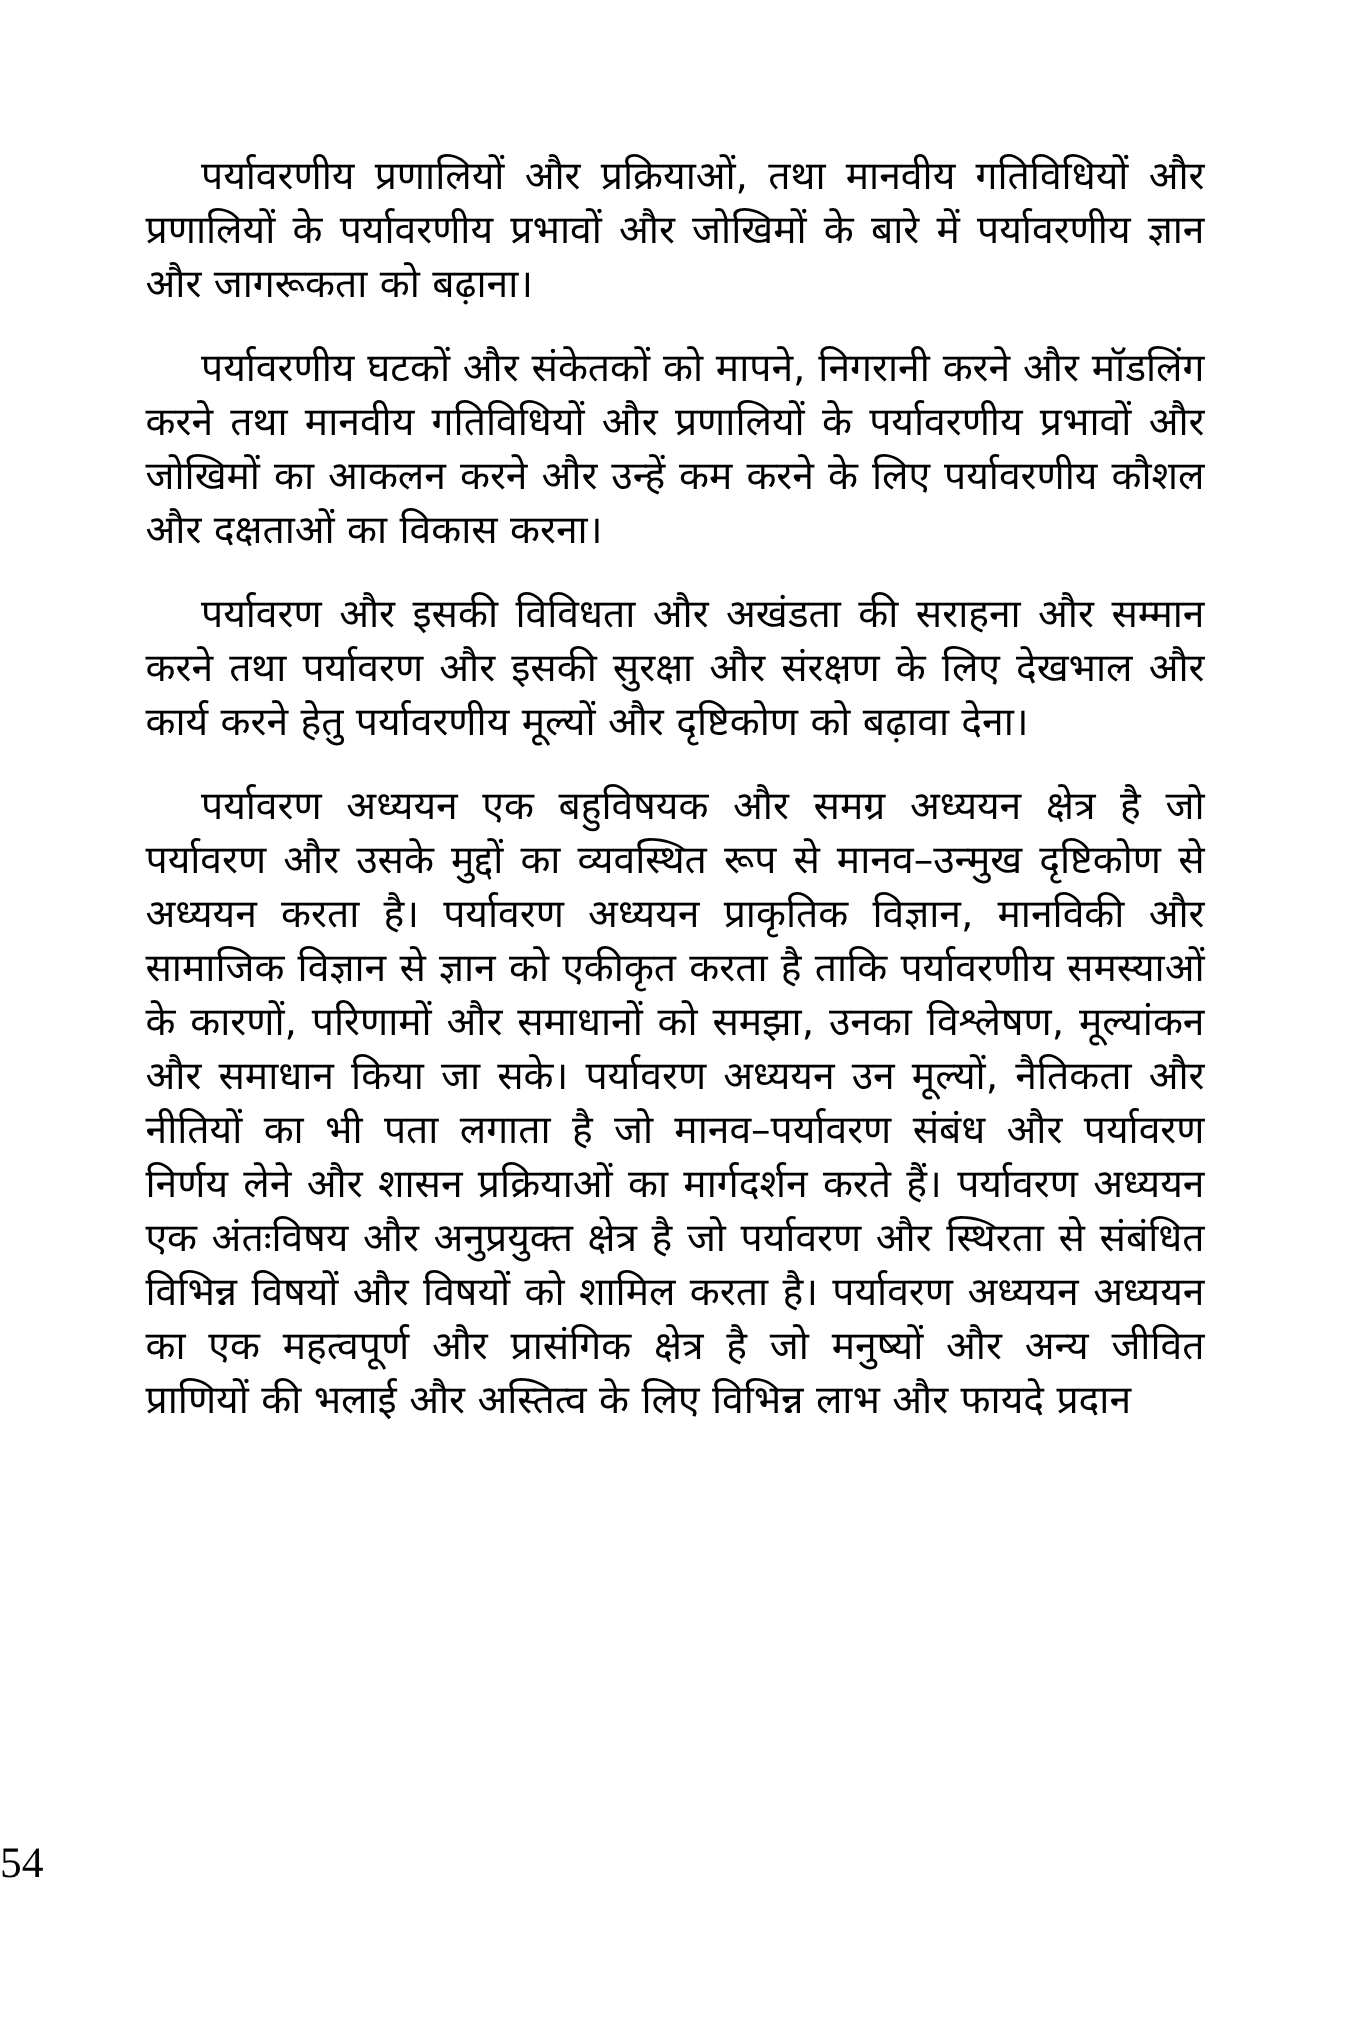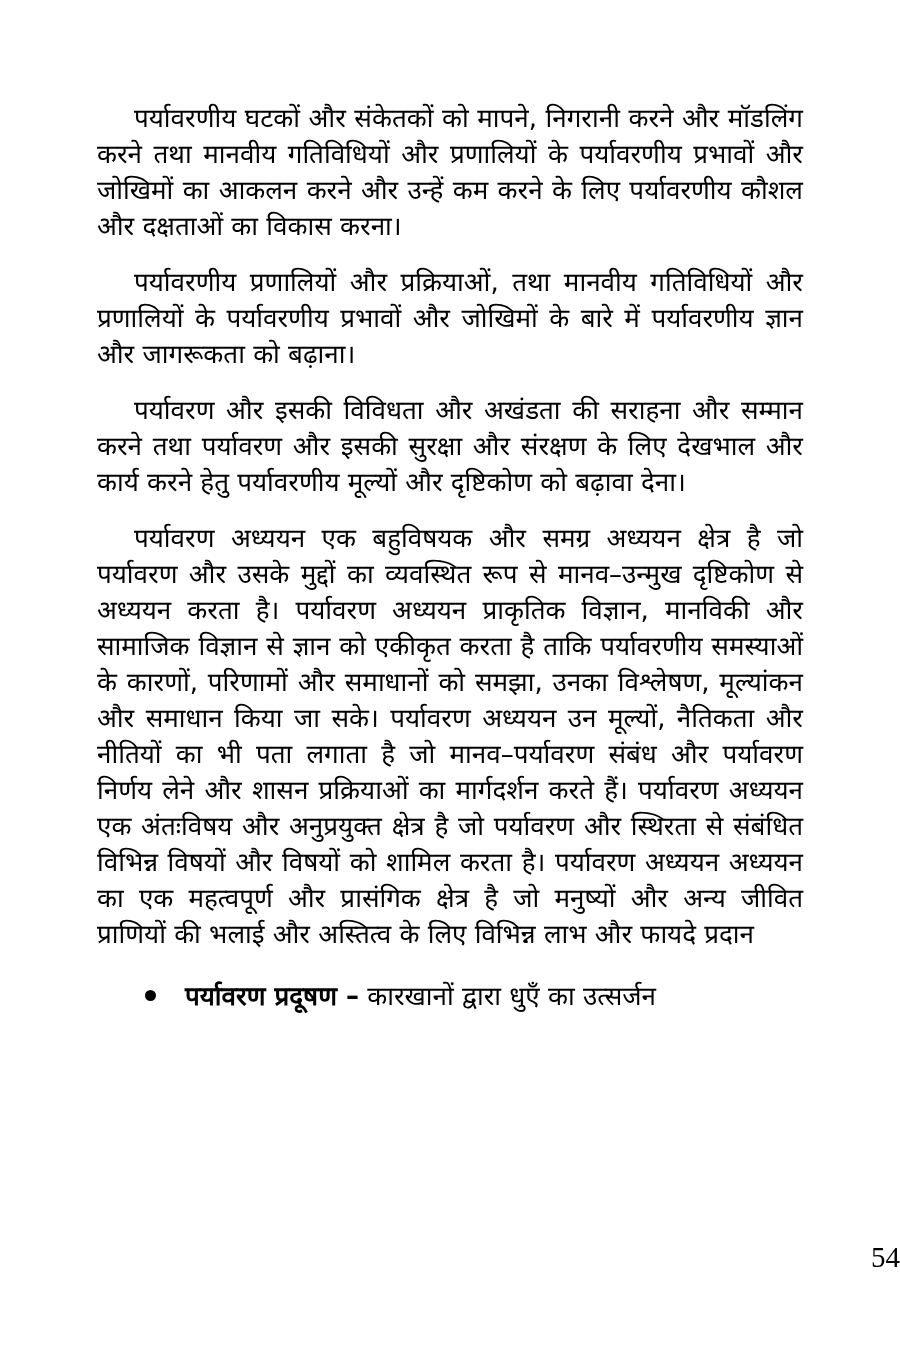--- a/index.html
+++ b/index.html
@@ -53,42 +53,37 @@
     border-radius: 50%;
     background: #000000;
   }
   .term {
     font-weight: bold;
   }
   .page-number {
     position: absolute;
     left: 0;
     right: 0;
-    bottom: 76px;
-    text-align: right;
+    bottom: 91px;
+    text-align: left;
     font-family: "Liberation Serif", serif;
     font-size: 29px;
     color: #000000;
   }
 </style>
 </head>
 <body>
 
 <div class="page">
   <div class="content">
 
+    <p class="para">पर्यावरणीय प्रणालियों और प्रक्रियाओं, तथा मानवीय गतिविधियों और प्रणालियों के पर्यावरणीय प्रभावों और जोखिमों के बारे में पर्यावरणीय ज्ञान और जागरूकता को बढ़ाना।</p>
     <p class="para">पर्यावरणीय घटकों और संकेतकों को मापने, निगरानी करने और मॉडलिंग करने तथा मानवीय गतिविधियों और प्रणालियों के पर्यावरणीय प्रभावों और जोखिमों का आकलन करने और उन्हें कम करने के लिए पर्यावरणीय कौशल और दक्षताओं का विकास करना।</p>
-    <p class="para">पर्यावरणीय प्रणालियों और प्रक्रियाओं, तथा मानवीय गतिविधियों और प्रणालियों के पर्यावरणीय प्रभावों और जोखिमों के बारे में पर्यावरणीय ज्ञान और जागरूकता को बढ़ाना।</p>
     <p class="para">पर्यावरण और इसकी विविधता और अखंडता की सराहना और सम्मान करने तथा पर्यावरण और इसकी सुरक्षा और संरक्षण के लिए देखभाल और कार्य करने हेतु पर्यावरणीय मूल्यों और दृष्टिकोण को बढ़ावा देना।</p>
     <p class="para">पर्यावरण अध्ययन एक बहुविषयक और समग्र अध्ययन क्षेत्र है जो पर्यावरण और उसके मुद्दों का व्यवस्थित रूप से मानव–उन्मुख दृष्टिकोण से अध्ययन करता है। पर्यावरण अध्ययन प्राकृतिक विज्ञान, मानविकी और सामाजिक विज्ञान से ज्ञान को एकीकृत करता है ताकि पर्यावरणीय समस्याओं के कारणों, परिणामों और समाधानों को समझा, उनका विश्लेषण, मूल्यांकन और समाधान किया जा सके। पर्यावरण अध्ययन उन मूल्यों, नैतिकता और नीतियों का भी पता लगाता है जो मानव–पर्यावरण संबंध और पर्यावरण निर्णय लेने और शासन प्रक्रियाओं का मार्गदर्शन करते हैं। पर्यावरण अध्ययन एक अंतःविषय और अनुप्रयुक्त क्षेत्र है जो पर्यावरण और स्थिरता से संबंधित विभिन्न विषयों और विषयों को शामिल करता है। पर्यावरण अध्ययन अध्ययन का एक महत्वपूर्ण और प्रासंगिक क्षेत्र है जो मनुष्यों और अन्य जीवित प्राणियों की भलाई और अस्तित्व के लिए विभिन्न लाभ और फायदे प्रदान</p>
 
     <ul class="bullets">
-      <li>
-        <span class="dot"></span>
-        <span class="term">पर्यावरण प्रदूषण –</span>
-        <span class="desc">कारखानों द्वारा धुएँ का उत्सर्जन</span>
-      </li>
     </ul>
 
   </div>
 
   <div class="page-number">54</div>
 </div>
 
 </body></html>

